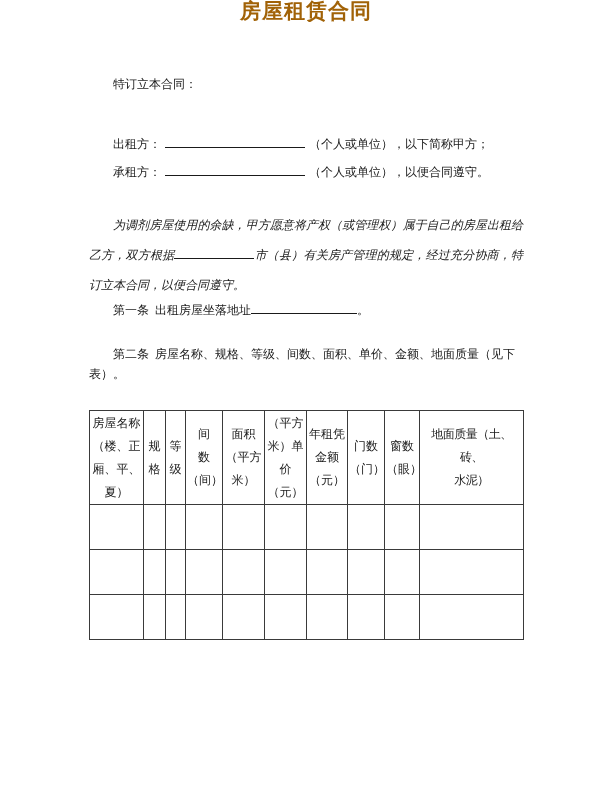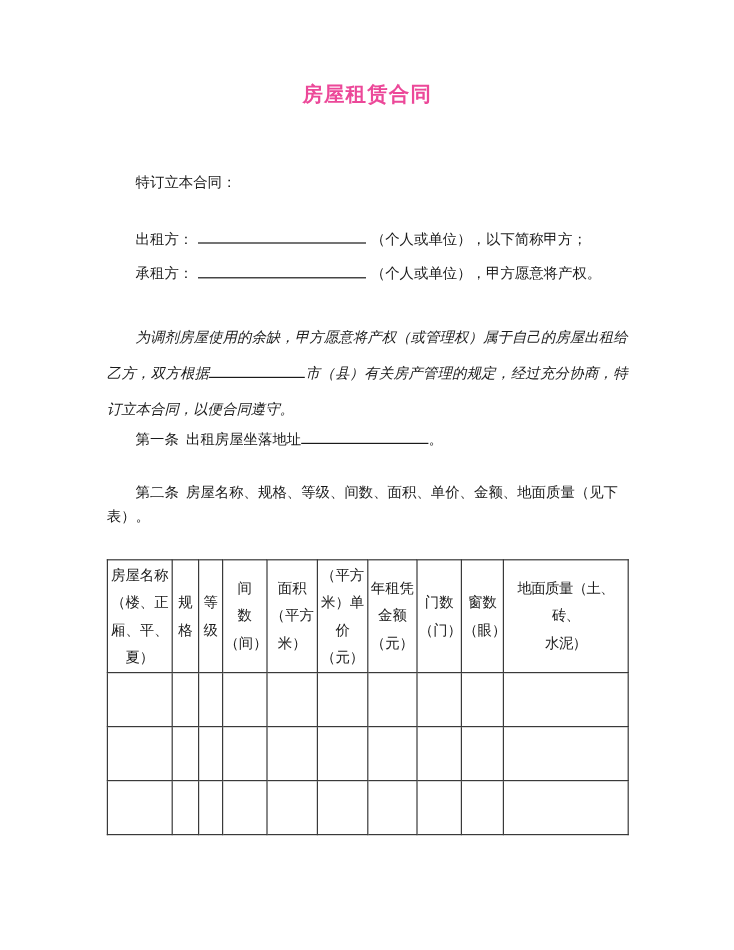--- a/index.html
+++ b/index.html
@@ -11,35 +11,34 @@
     background: #ffffff;
     overflow: hidden;
     font-family: "Liberation Serif", "DejaVu Serif", serif;
     font-size: 12px;
     color: #1a1a1a;
   }
   .content {
     padding: 0 89px;
   }
   .doc-title {
-    margin-top: 68px;
     text-align: center;
     font-family: "Liberation Sans", "DejaVu Sans", sans-serif;
     font-weight: bold;
-    font-size: 17px;
+    font-size: 21px;
     line-height: 22px;
     letter-spacing: 1px;
-    color: #ec4899;
+    color: #a16207;
   }
   .line {
     line-height: 20px;
     text-indent: 2em;
   }
   .parties-heading { margin-top: 52px; }
-  .lessor-line { margin-top: 28px; font-family: Liberation Mono, monospace; }
+  .lessor-line { margin-top: 40px; }
   .lessee-line { margin-top: 8px; }
   .preamble {
     margin-top: 28px;
     line-height: 30px;
     text-indent: 2em;
     text-align: justify;
     font-style: italic;
   }
   .article-1 { }
   .article-2 { margin-top: 24px; font-family: Liberation Serif, serif; }
@@ -83,21 +82,21 @@
 
 <div class="page">
   <div class="content">
 
     <h1 class="doc-title">房屋租赁合同</h1>
 
     <p class="line parties-heading">特订立本合同：</p>
 
     <p class="line lessor-line"><span>出租方：</span><span class="blank blank-party"></span><span>（个人或单位），以下简称甲方；</span></p>
 
-    <p class="line lessee-line"><span>承租方：</span><span class="blank blank-party"></span><span>（个人或单位），甲方愿意将产权。</span></p>
+    <p class="line lessee-line"><span>承租方：</span><span class="blank blank-party"></span><span>（个人或单位），以便合同遵守。</span></p>
 
     <p class="preamble"><span>为调剂房屋使用的余缺，甲方愿意将产权（或管理权）属于自己的房屋出租给乙方，双方根据</span><span class="blank blank-city"></span><span>市（县）有关房产管理的规定，经过充分协商，特订立本合同，以便合同遵守。</span></p>
 
     <p class="line article-1"><span class="art-label">第一条</span><span>出租房屋坐落地址</span><span class="blank blank-address"></span><span>。</span></p>
 
     <p class="line article-2"><span class="art-label">第二条</span><span>房屋名称、规格、等级、间数、面积、单价、金额、地面质量（见下表）。</span></p>
 
     <table class="house-table">
       <colgroup>
         <col style="width:54px">

